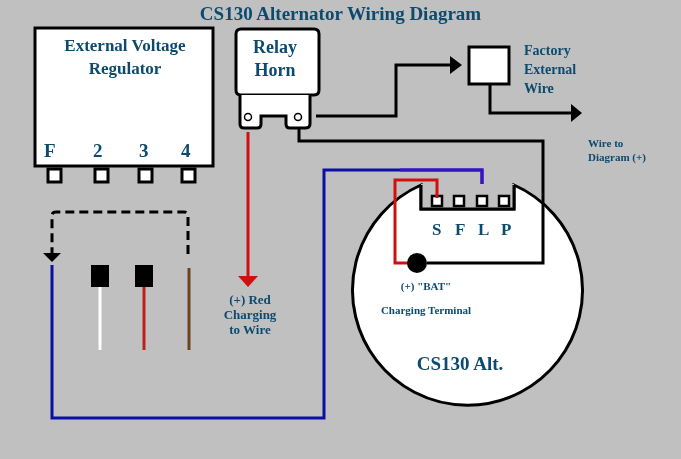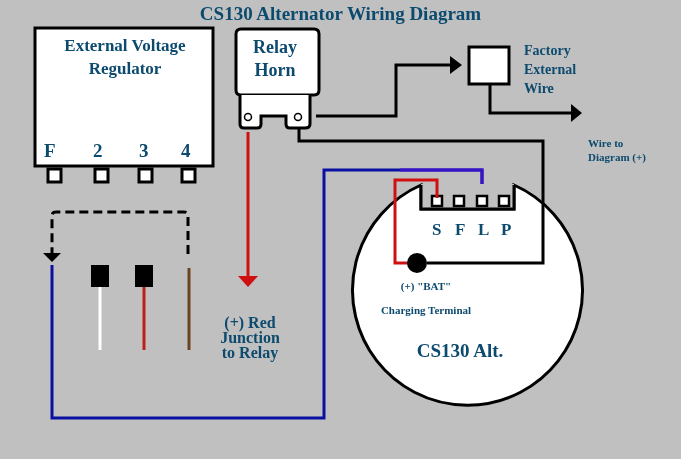--- a/index.html
+++ b/index.html
@@ -14,25 +14,25 @@
       position: absolute; font-weight: bold; color: #0c4a6e;
       font-family: "Liberation Serif", "DejaVu Serif", serif;
       white-space: nowrap; line-height: 1;
     }
     .title { left: 0; width: 681px; top: 4px; text-align: center; font-size: 19px; }
     .evr-title { left: 36px; width: 178px; top: 34px; text-align: center; font-size: 17px; line-height: 23px; }
     .pin { font-size: 19px; top: 141px; }
     .horn { left: 232px; width: 86px; top: 36px; text-align: center; font-size: 18px; line-height: 23px; }
     .fjb { left: 524px; top: 41px; font-size: 14px; font-weight: bold; line-height: 19px; }
     .batt { left: 588px; top: 94px; font-size: 11px; line-height: 14px; margin-top: 42px; }
-    .pwr { left: 210px; width: 80px; top: 292px; text-align: center; font-size: 16px; line-height: 15px; margin-top: 23px; }
+    .pwr { left: 210px; width: 80px; top: 292px; text-align: center; font-size: 13px; line-height: 15px; }
     .term { font-size: 17px; top: 221px; }
     .bat-label { left: 366px; width: 120px; top: 279px; text-align: center; font-size: 11px; line-height: 15px; }
     .charge-label { left: 366px; width: 120px; top: 294px; text-align: center; font-size: 11px; margin-top: 11px; }
-    .alt-name { left: 400px; width: 120px; top: 341px; text-align: center; font-size: 19px; }
+    .alt-name { left: 400px; width: 120px; top: 354px; text-align: center; font-size: 19px; }
   </style>
 </head>
 <body>
 
 <svg id="stage" width="681" height="459" viewBox="0 0 681 459">
   <defs>
     <marker id="arrowBlack" markerWidth="4" markerHeight="4" refX="2" refY="2" orient="auto" markerUnits="strokeWidth">
       <path d="M0,0 L4,2 L0,4 z" fill="#000"></path>
     </marker>
   </defs>
@@ -121,22 +121,22 @@
   <div>Wire</div>
 </div>
 
 <div class="lbl batt">
   <div>Wire to</div>
   <div>Diagram (+)</div>
 </div>
 
 <div class="lbl pwr">
   <div>(+) Red</div>
-  <div>Junction</div>
-  <div>to Relay</div>
+  <div>Charging</div>
+  <div>to Wire</div>
 </div>
 
 <div class="lbl term" style="left:432px;">S</div>
 <div class="lbl term" style="left:455px;">F</div>
 <div class="lbl term" style="left:478px;">L</div>
 <div class="lbl term" style="left:501px;">P</div>
 
 <div class="lbl bat-label">(+) "BAT"</div>
 <div class="lbl charge-label">Charging Terminal</div>
 <div class="lbl alt-name">CS130 Alt.</div>

